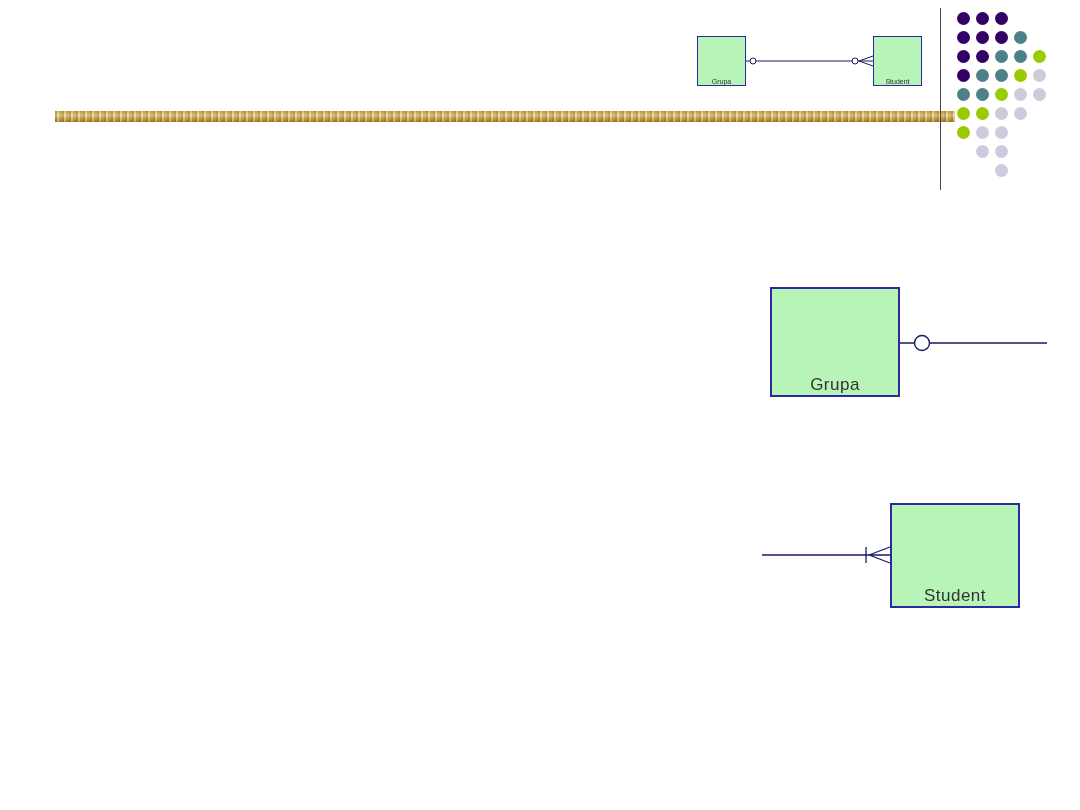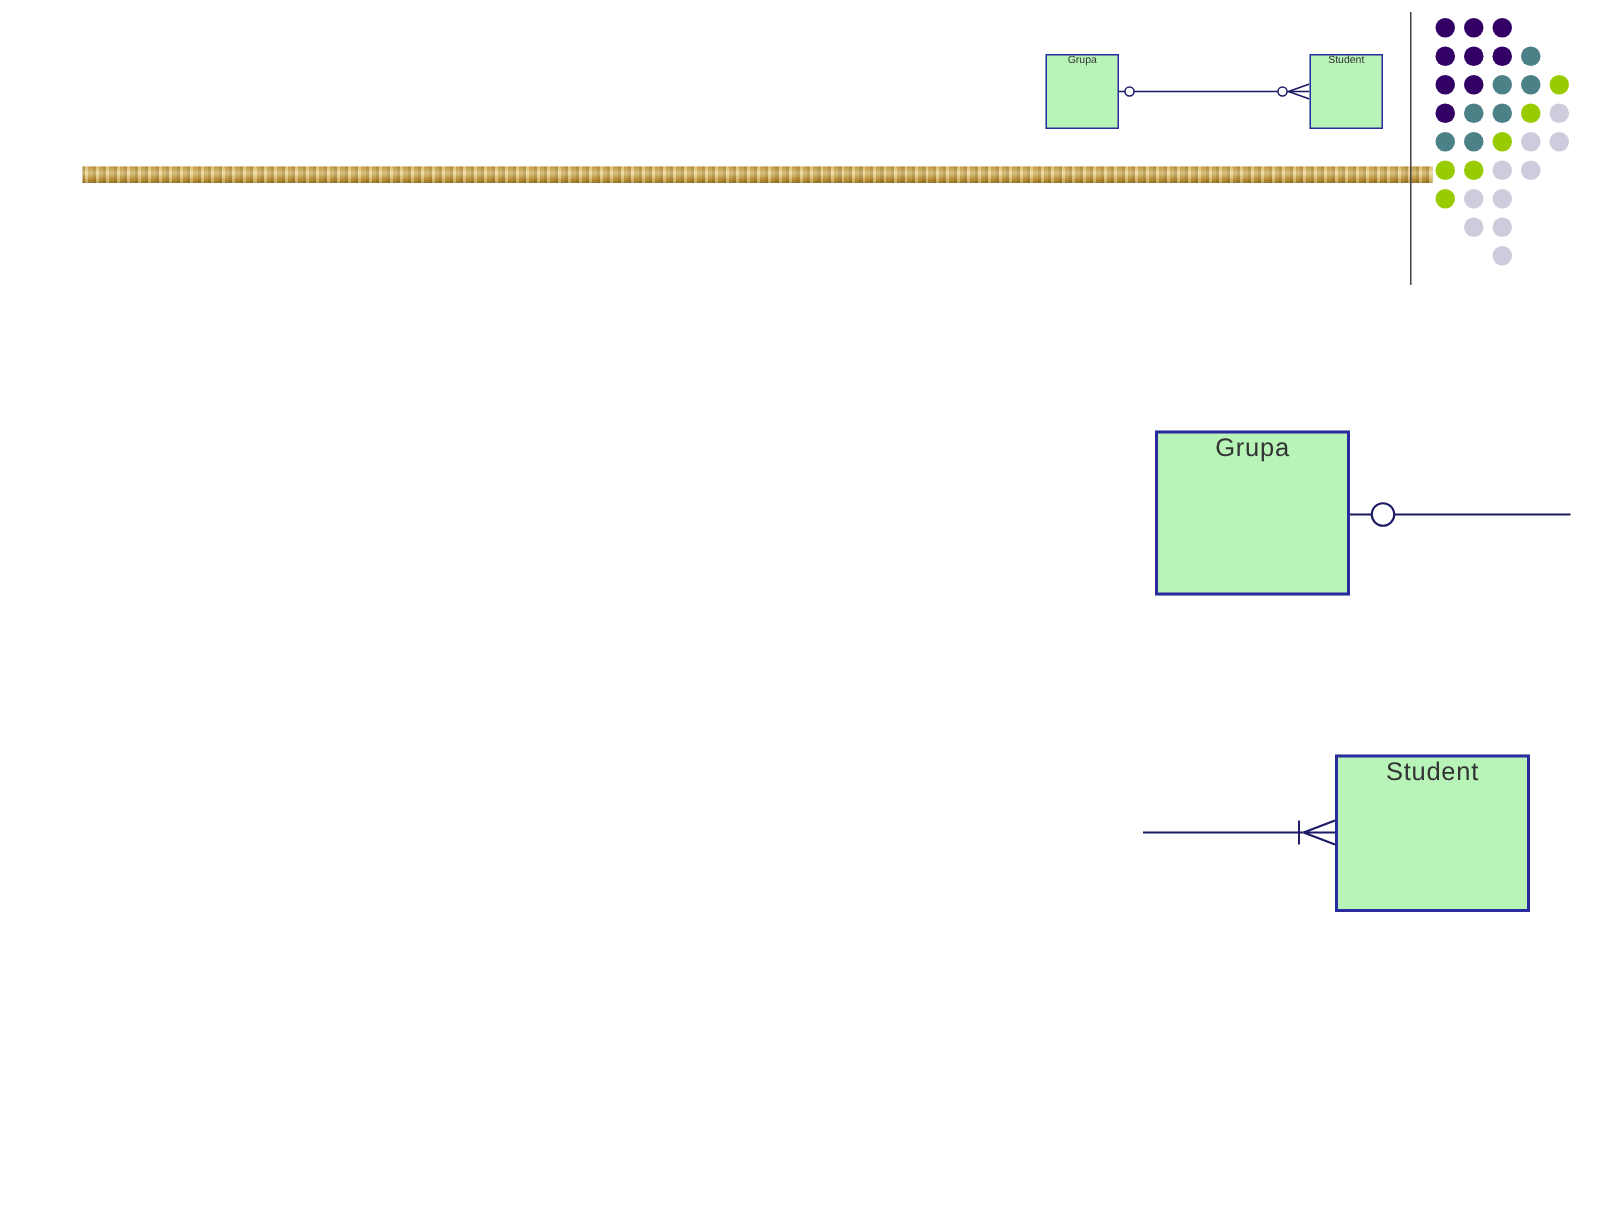--- a/index.html
+++ b/index.html
@@ -15,21 +15,21 @@
     background: var(--slide-bg, #ffffff);
     overflow: hidden;
   }
   
   .entity {
     position: absolute;
     box-sizing: border-box;
     background: var(--entity-fill, #b8f4b8);
     border: 2px solid var(--entity-border, #2b2ba0);
     display: flex;
-    align-items: flex-start;
+    align-items: flex-end;
     justify-content: center;
     color: var(--label-color, #333333);
   }
   .entity.mini {
     border-width: 1px;
     font-size: 7px;
   }
   .entity.large {
     font-size: 17px;
     letter-spacing: 0.5px;

